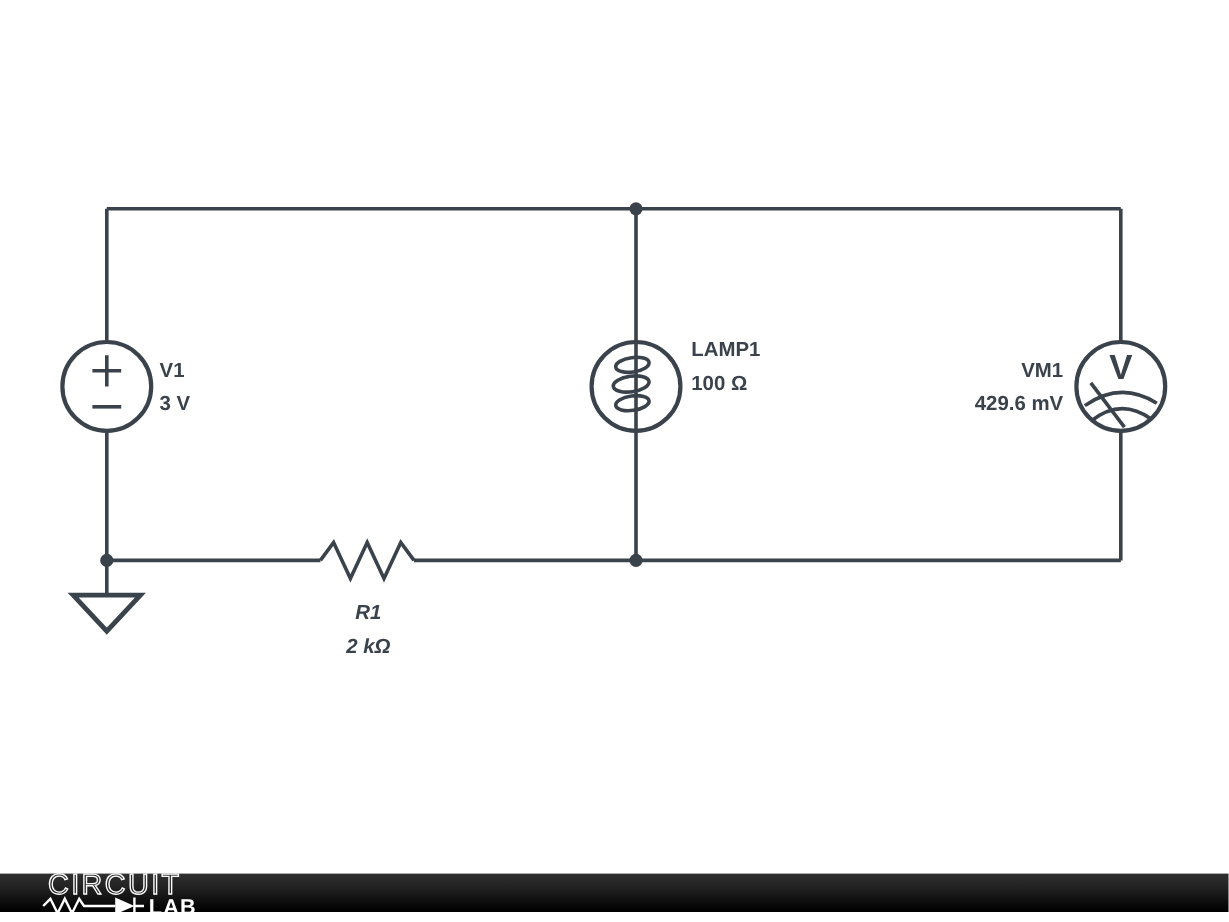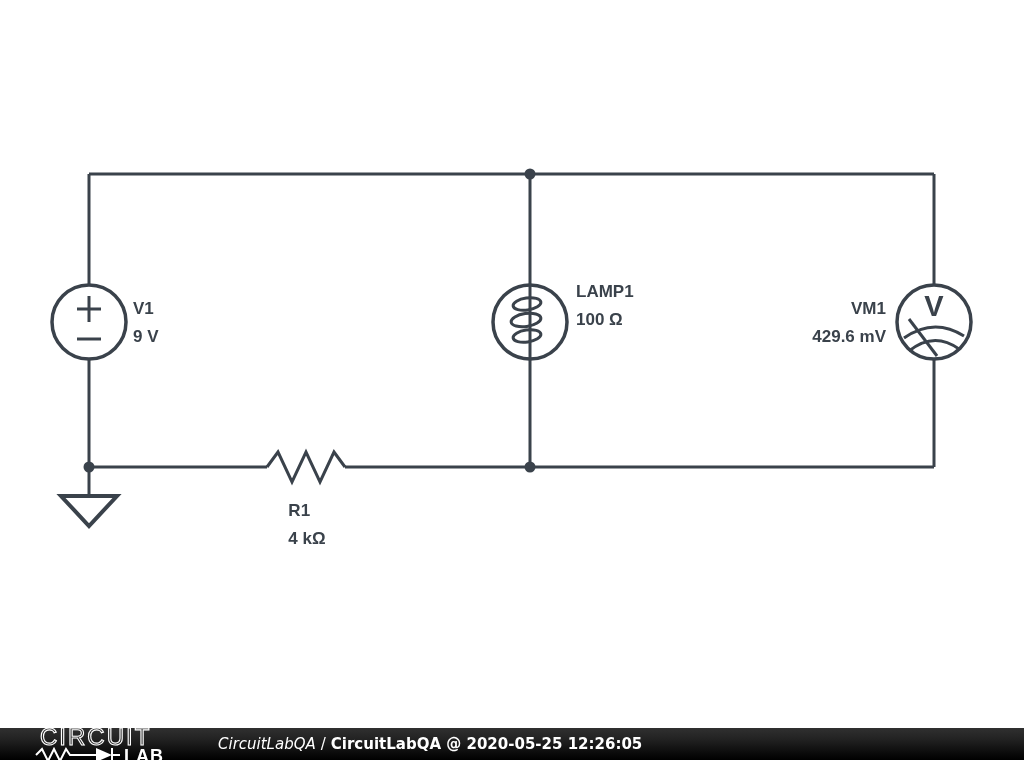--- a/index.html
+++ b/index.html
@@ -33,21 +33,21 @@
   
   .comp-label {
     position: absolute;
     color: #3A424B;
     font-weight: bold;
     font-size: 17px;
     line-height: 28px;
     white-space: nowrap;
   }
   .comp-label.align-right { text-align: right; }
-  .comp-label.align-center { text-align: left; transform: translateX(-50%); }
+  .comp-label.align-center { text-align: center; transform: translateX(-50%); font-style: italic; }
   
   .footer {
     position: absolute;
     left: 0; top: 728px;
     width: 1024px; height: 32px;
     background: linear-gradient(180deg, #303030 0%, #222222 35%, #0a0a0a 80%, #000000 100%);
     display: flex;
     align-items: center;
   }
   .logo-svg { margin-left: 34px; flex: 0 0 auto; }
@@ -128,48 +128,45 @@
 
     <g>
       <circle class="dot" cx="530" cy="174" r="5.5"></circle>
       <circle class="dot" cx="530" cy="467" r="5.5"></circle>
       <circle class="dot" cx="89" cy="467" r="5.5"></circle>
     </g>
   </svg>
 
   <div class="comp-label" style="left:133px; top:295px;">
     <div>V1</div>
-    <div>9 V</div>
+    <div>3 V</div>
   </div>
 
   <div class="comp-label" style="left:576px; top:278px;">
     <div>LAMP1</div>
     <div>100 Ω</div>
   </div>
 
   <div class="comp-label align-right" style="right:138px; top:295px;text-align:right;">
     <div>VM1</div>
     <div>429.6 mV</div>
   </div>
 
   <div class="comp-label align-center" style="left:307px; top:497px;">
     <div>R1</div>
-    <div>4 kΩ</div>
+    <div>2 kΩ</div>
   </div>
 
   <div class="footer">
 
     <svg class="logo-svg" width="142" height="38" viewBox="0 0 142 38">
       <text class="logo-outline" x="6" y="20">CIRCUIT</text>
       <polyline class="logo-line" points="2,30 8,24 14,36 20,24 26,36 32,24 36,30 62,30"></polyline>
       <path class="logo-fill" d="M62 23 V37 L78 30 Z"></path>
       <path class="logo-line" d="M78 23 V37 M78 30 H86"></path>
       <text class="logo-bold" x="90" y="37">LAB</text>
     </svg>
 
     <div class="footer-text">
-      <div>
-        <span class="it">CircuitLabQA</span><span class="sep">/</span><span class="b">CircuitLabQA @ 2020-05-25 12:26:05</span>
-      </div>
     </div>
 
   </div>
 </div>
 
 </body></html>

